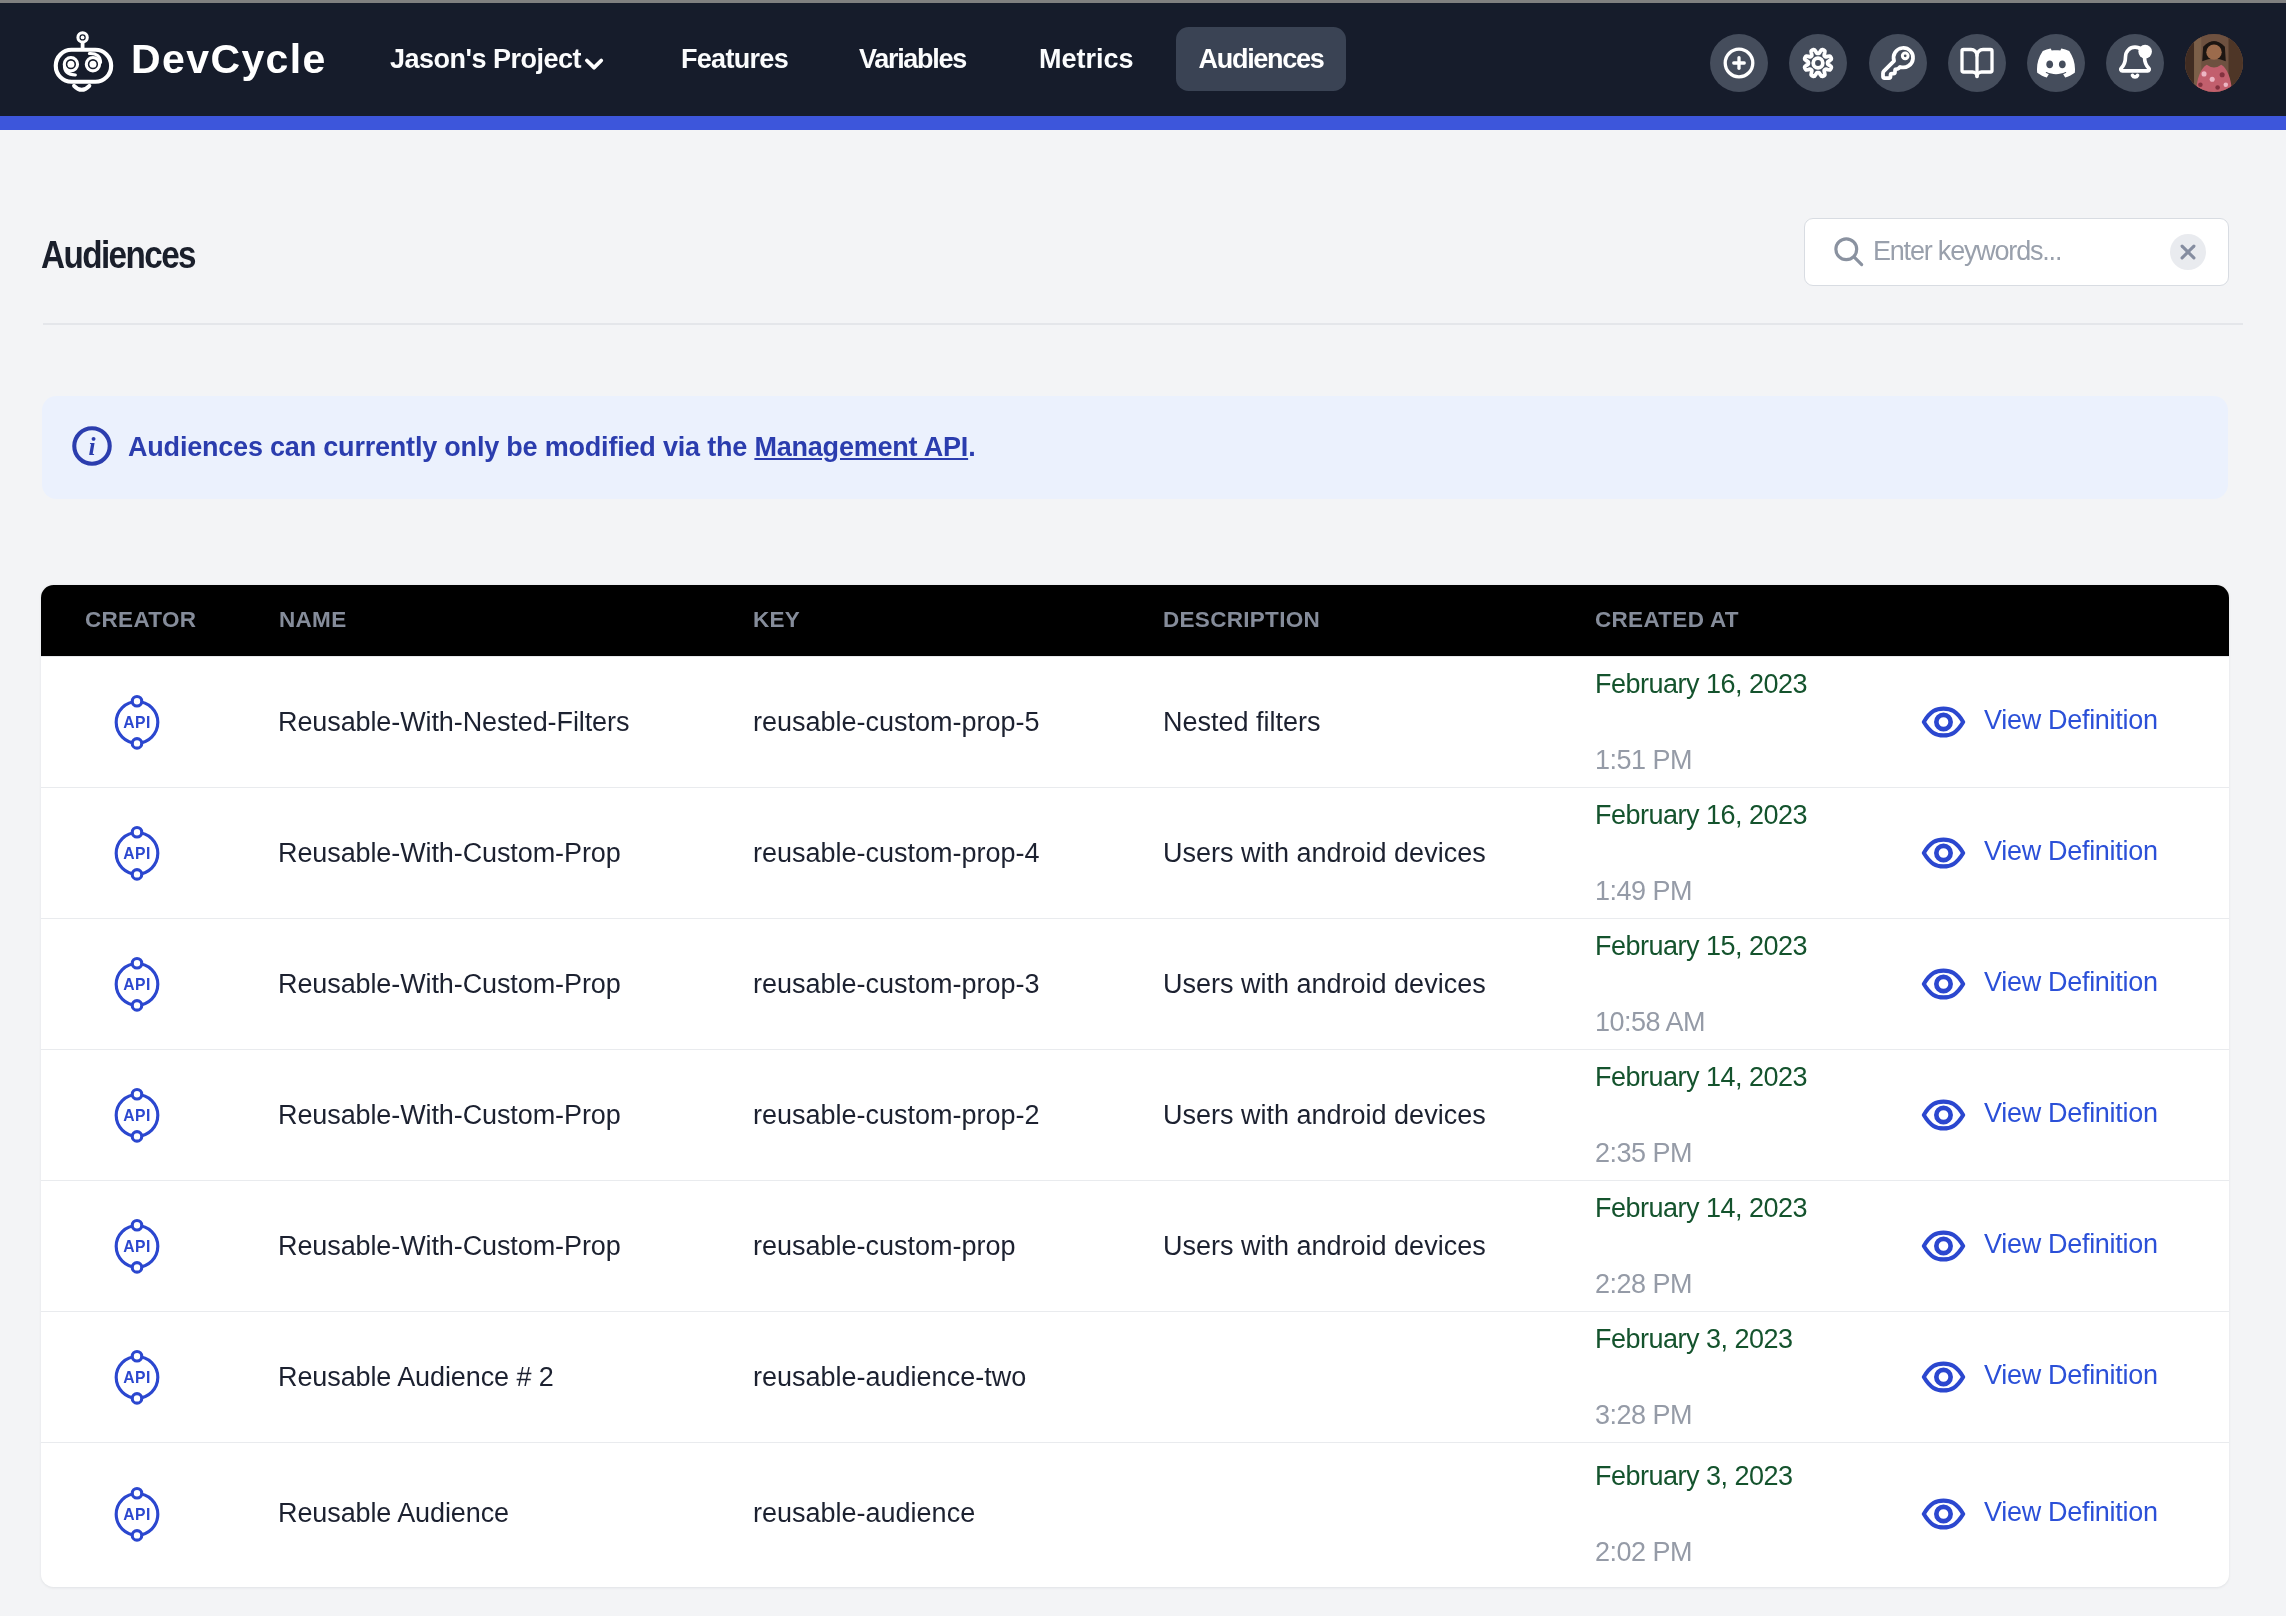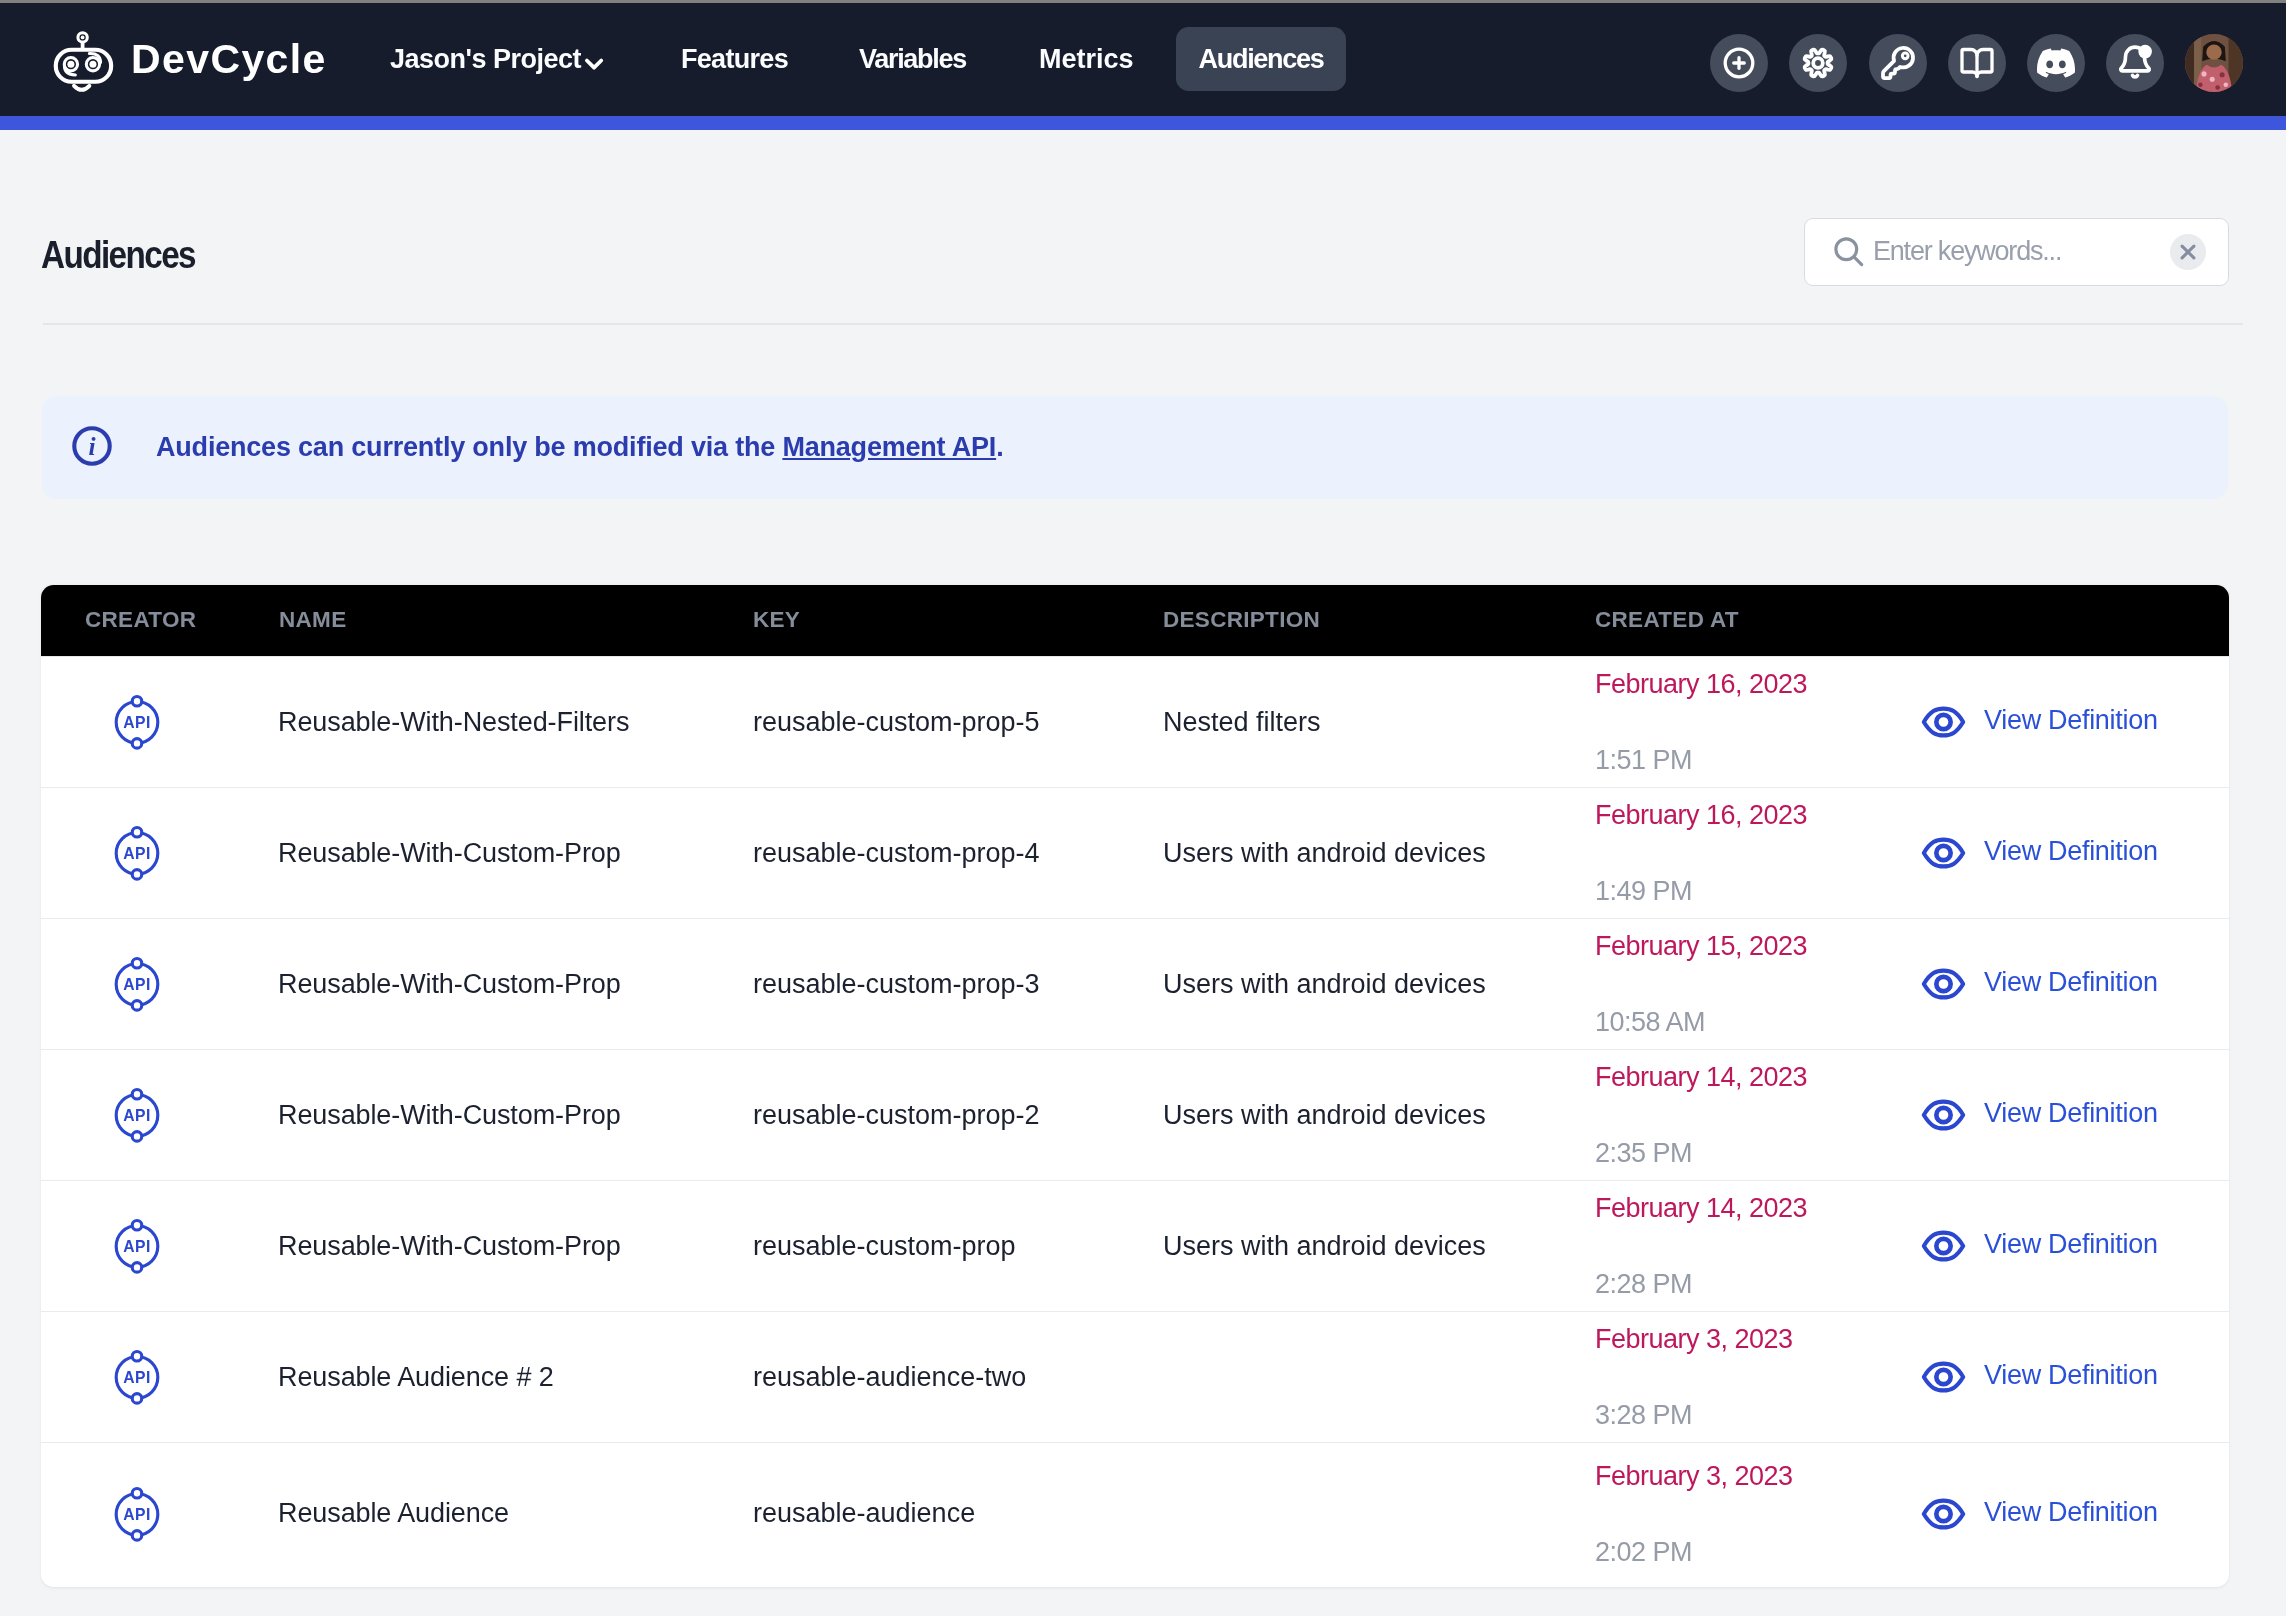--- a/index.html
+++ b/index.html
@@ -19,31 +19,31 @@
   .iconbtn { position:absolute; top:31px; width:58px; height:58px; border-radius:50%; background:#454d5c; }
   .iconbtn svg { position:absolute; left:50%; top:50%; transform:translate(-50%,-50%); }
 
   .h1 { position:absolute; left:41px; top:234px; font-size:38px; font-weight:700; letter-spacing:-1.8px; color:#1a1f2b; transform:scaleX(0.875); transform-origin:left center; }
   .search { position:absolute; left:1804px; top:218px; width:425px; height:68px; background:#fff; border:1.8px solid #d8dce2; border-radius:9px; }
   .search .ph { position:absolute; left:68px; top:0; height:64px; line-height:64px; color:#99a0ac; font-size:27px; letter-spacing:-1.2px; }
   .search .clr { position:absolute; right:21.6px; top:50%; transform:translateY(-50%); width:36px; height:36px; border-radius:50%; background:#e9ebef; }
   .divider { position:absolute; left:43px; top:323px; width:2200px; height:1.8px; background:#e4e6ea; }
 
   .banner { position:absolute; left:42px; top:396px; width:2186px; height:103px; background:#ebf1fd; border-radius:14.4px; }
-  .banner .txt { position:absolute; left:86px; top:0; height:103px; line-height:103px; font-size:27px; font-weight:700; color:#2b3dae; letter-spacing:-0.2px;margin-left:28px; }
+  .banner .txt { position:absolute; left:86px; top:0; height:103px; line-height:103px; font-size:27px; font-weight:700; color:#2b3dae; letter-spacing:-0.2px; }
 
   .table { position:absolute; left:41px; top:585px; width:2188px; height:1002px; background:#fff; border-radius:12.6px; box-shadow:0 0.9px 2.7px rgba(16,24,40,.08); overflow:hidden; }
   .thead { position:relative; height:72px; background:#000000; border-bottom:1.8px solid #e6e8ec; }
   .thead span { position:absolute; top:0; height:70px; line-height:70px; font-size:22.5px; font-weight:700; color:#858c9a; letter-spacing:0.3px; }
   .row { position:relative; height:131px; border-bottom:0.9px solid #e9ebee; }
   .row.last { height:141px; border-bottom:none; }
   .cell { position:absolute; top:0; height:100%; display:flex; align-items:center; font-size:27px; color:#1c2130; letter-spacing:-0.1px; }
   .apiwrap { position:absolute; left:96px; top:50%; transform:translate(-50%,calc(-50% + 1.8px)); }
   .created { position:absolute; left:1554px; top:50%; transform:translateY(-50%); }
-  .created .d { font-size:27px; color:#be185d; letter-spacing:-0.5px; line-height:38px; }
+  .created .d { font-size:27px; color:#14532d; letter-spacing:-0.5px; line-height:38px; }
   .created .t { font-size:27px; color:#959ba7; letter-spacing:-0.5px; line-height:38px;margin-top:38px; }
   .view { position:absolute; left:1880px; top:50%; transform:translateY(-50%); display:flex; align-items:flex-start; }
   .view span { margin-left:18px; color:#2b50d8; font-size:27px; letter-spacing:-0.3px; }
 </style>
 </head>
 <body>
 <div class="topstrip"></div>
 <div class="nav">
   <svg class="logo" width="63" height="63" viewBox="0 0 70 70" fill="none" stroke="#fff">
     <circle cx="34" cy="8.2" r="5.2" stroke-width="3.4"></circle>

